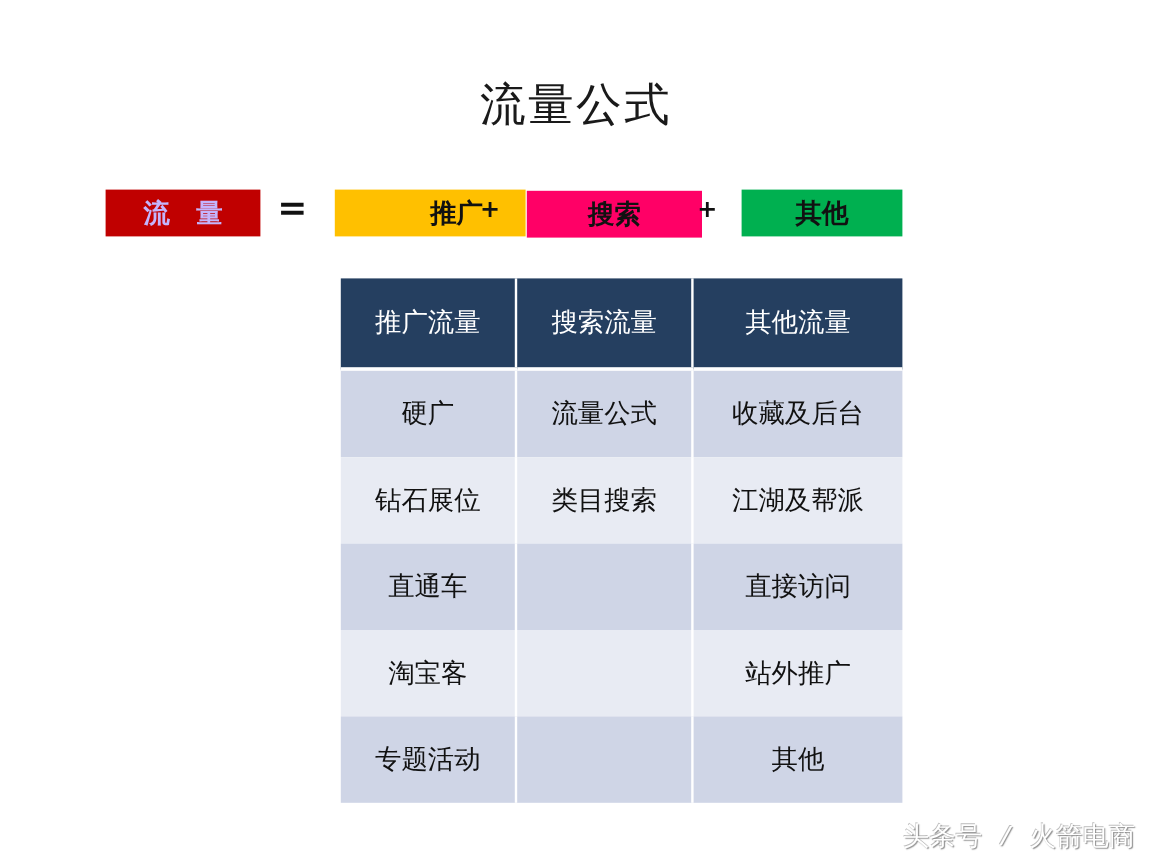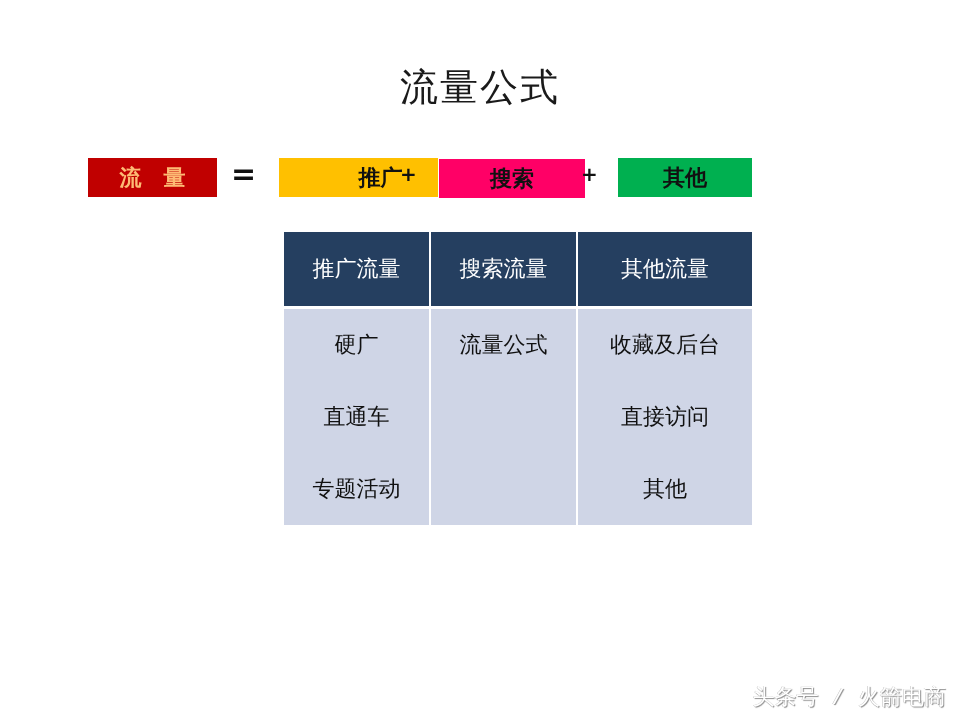--- a/index.html
+++ b/index.html
@@ -38,21 +38,21 @@
   .watermark {
     position: absolute; right: 14px; bottom: 8px; font-family: Liberation Mono, monospace;
     font-size: 22px; color: #ffffff; text-shadow: 1px 1px 1px #8a8a8a, -0.5px -0.5px 0 #bdbdbd;
   }
 </style>
 </head>
 <body>
 
 <div class="title">流量公式</div>
 
-<div class="box" style="left:88px; width:129px; background:#c00000; color:#fdba74;">
+<div class="box" style="left:88px; width:129px; background:#c00000; color:#c4b5fd;">
   <span>流　量</span>
 </div>
 
 <div class="op" style="left:231px; top:156px; font-size:30px;">=</div>
 
 <div class="box" style="left:279px; width:115px; background:#ffc000; color:#111;padding-left:44px;">
   <span>推广</span>
 </div>
 
 <div class="op" style="left:400px; top:162px; font-size:20px;">+</div>
@@ -79,24 +79,34 @@
       <th>搜索流量</th>
       <th>其他流量</th>
     </tr>
   </thead>
   <tbody>
     <tr class="odd">
       <td>硬广</td>
       <td>流量公式</td>
       <td>收藏及后台</td>
     </tr>
+    <tr class="even">
+      <td>钻石展位</td>
+      <td>类目搜索</td>
+      <td>江湖及帮派</td>
+    </tr>
     <tr class="odd">
       <td>直通车</td>
       <td></td>
       <td>直接访问</td>
+    </tr>
+    <tr class="even">
+      <td>淘宝客</td>
+      <td></td>
+      <td>站外推广</td>
     </tr>
     <tr class="odd">
       <td>专题活动</td>
       <td></td>
       <td>其他</td>
     </tr>
   </tbody>
 </table>
 
 <div class="watermark">头条号 / 火箭电商</div>

